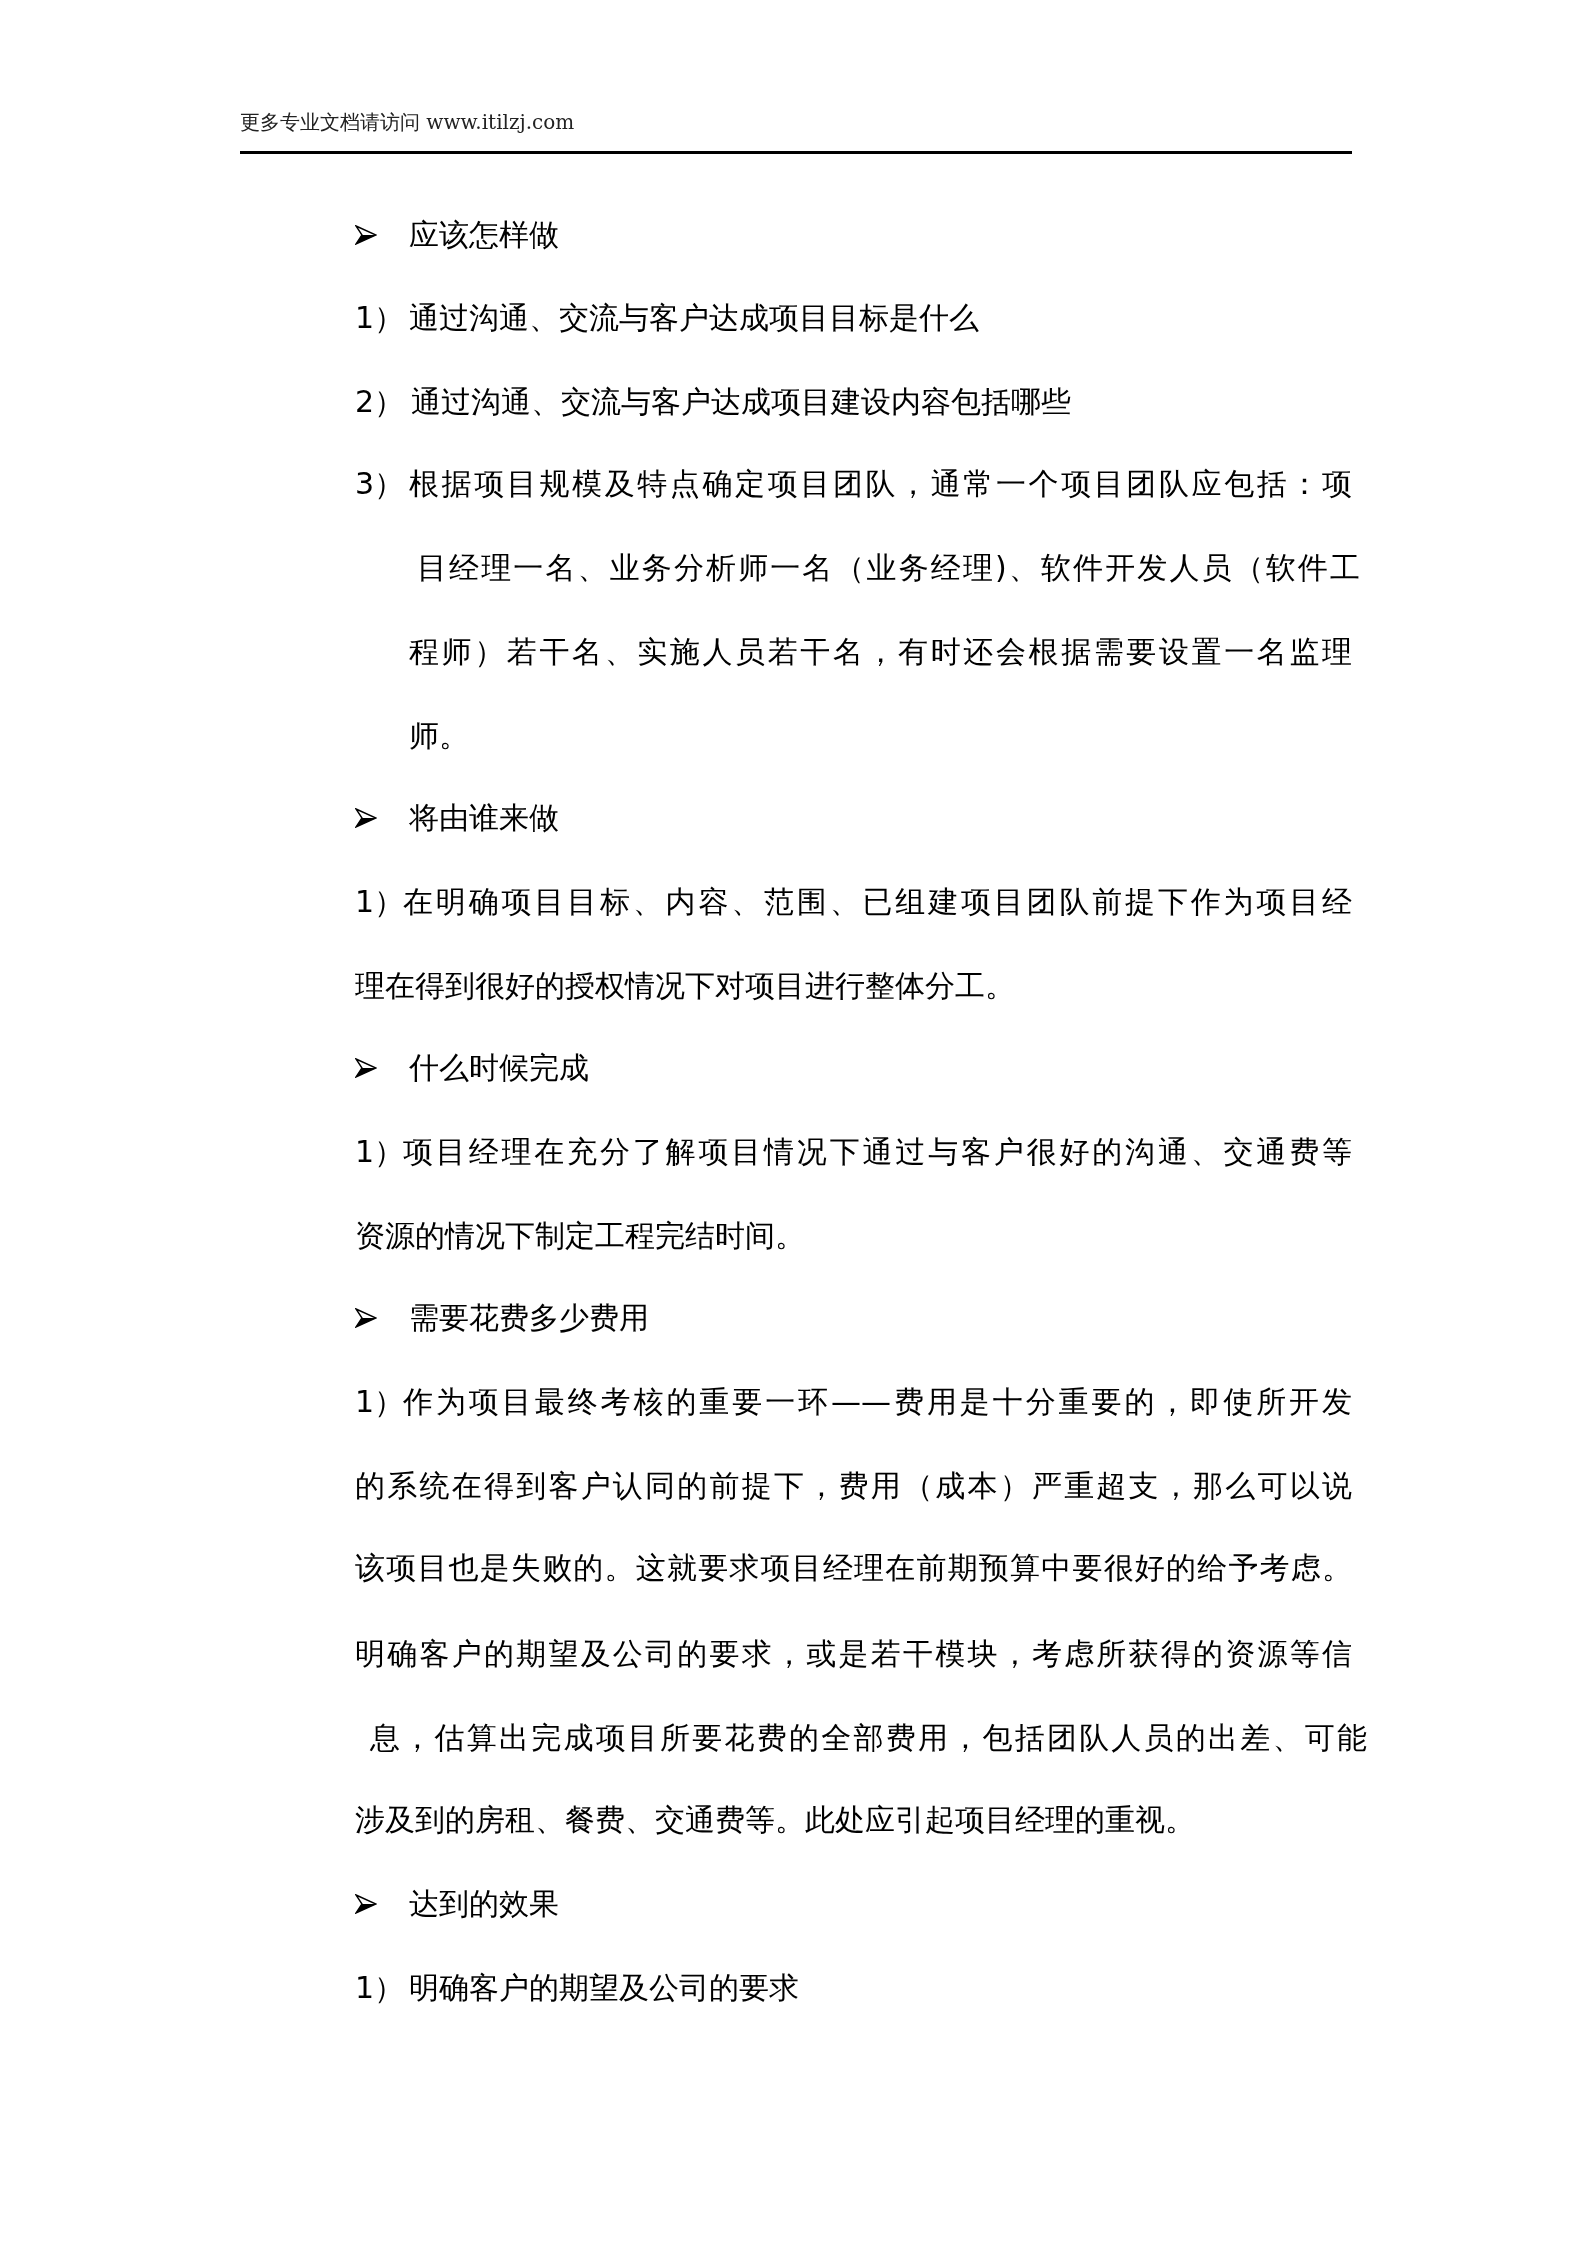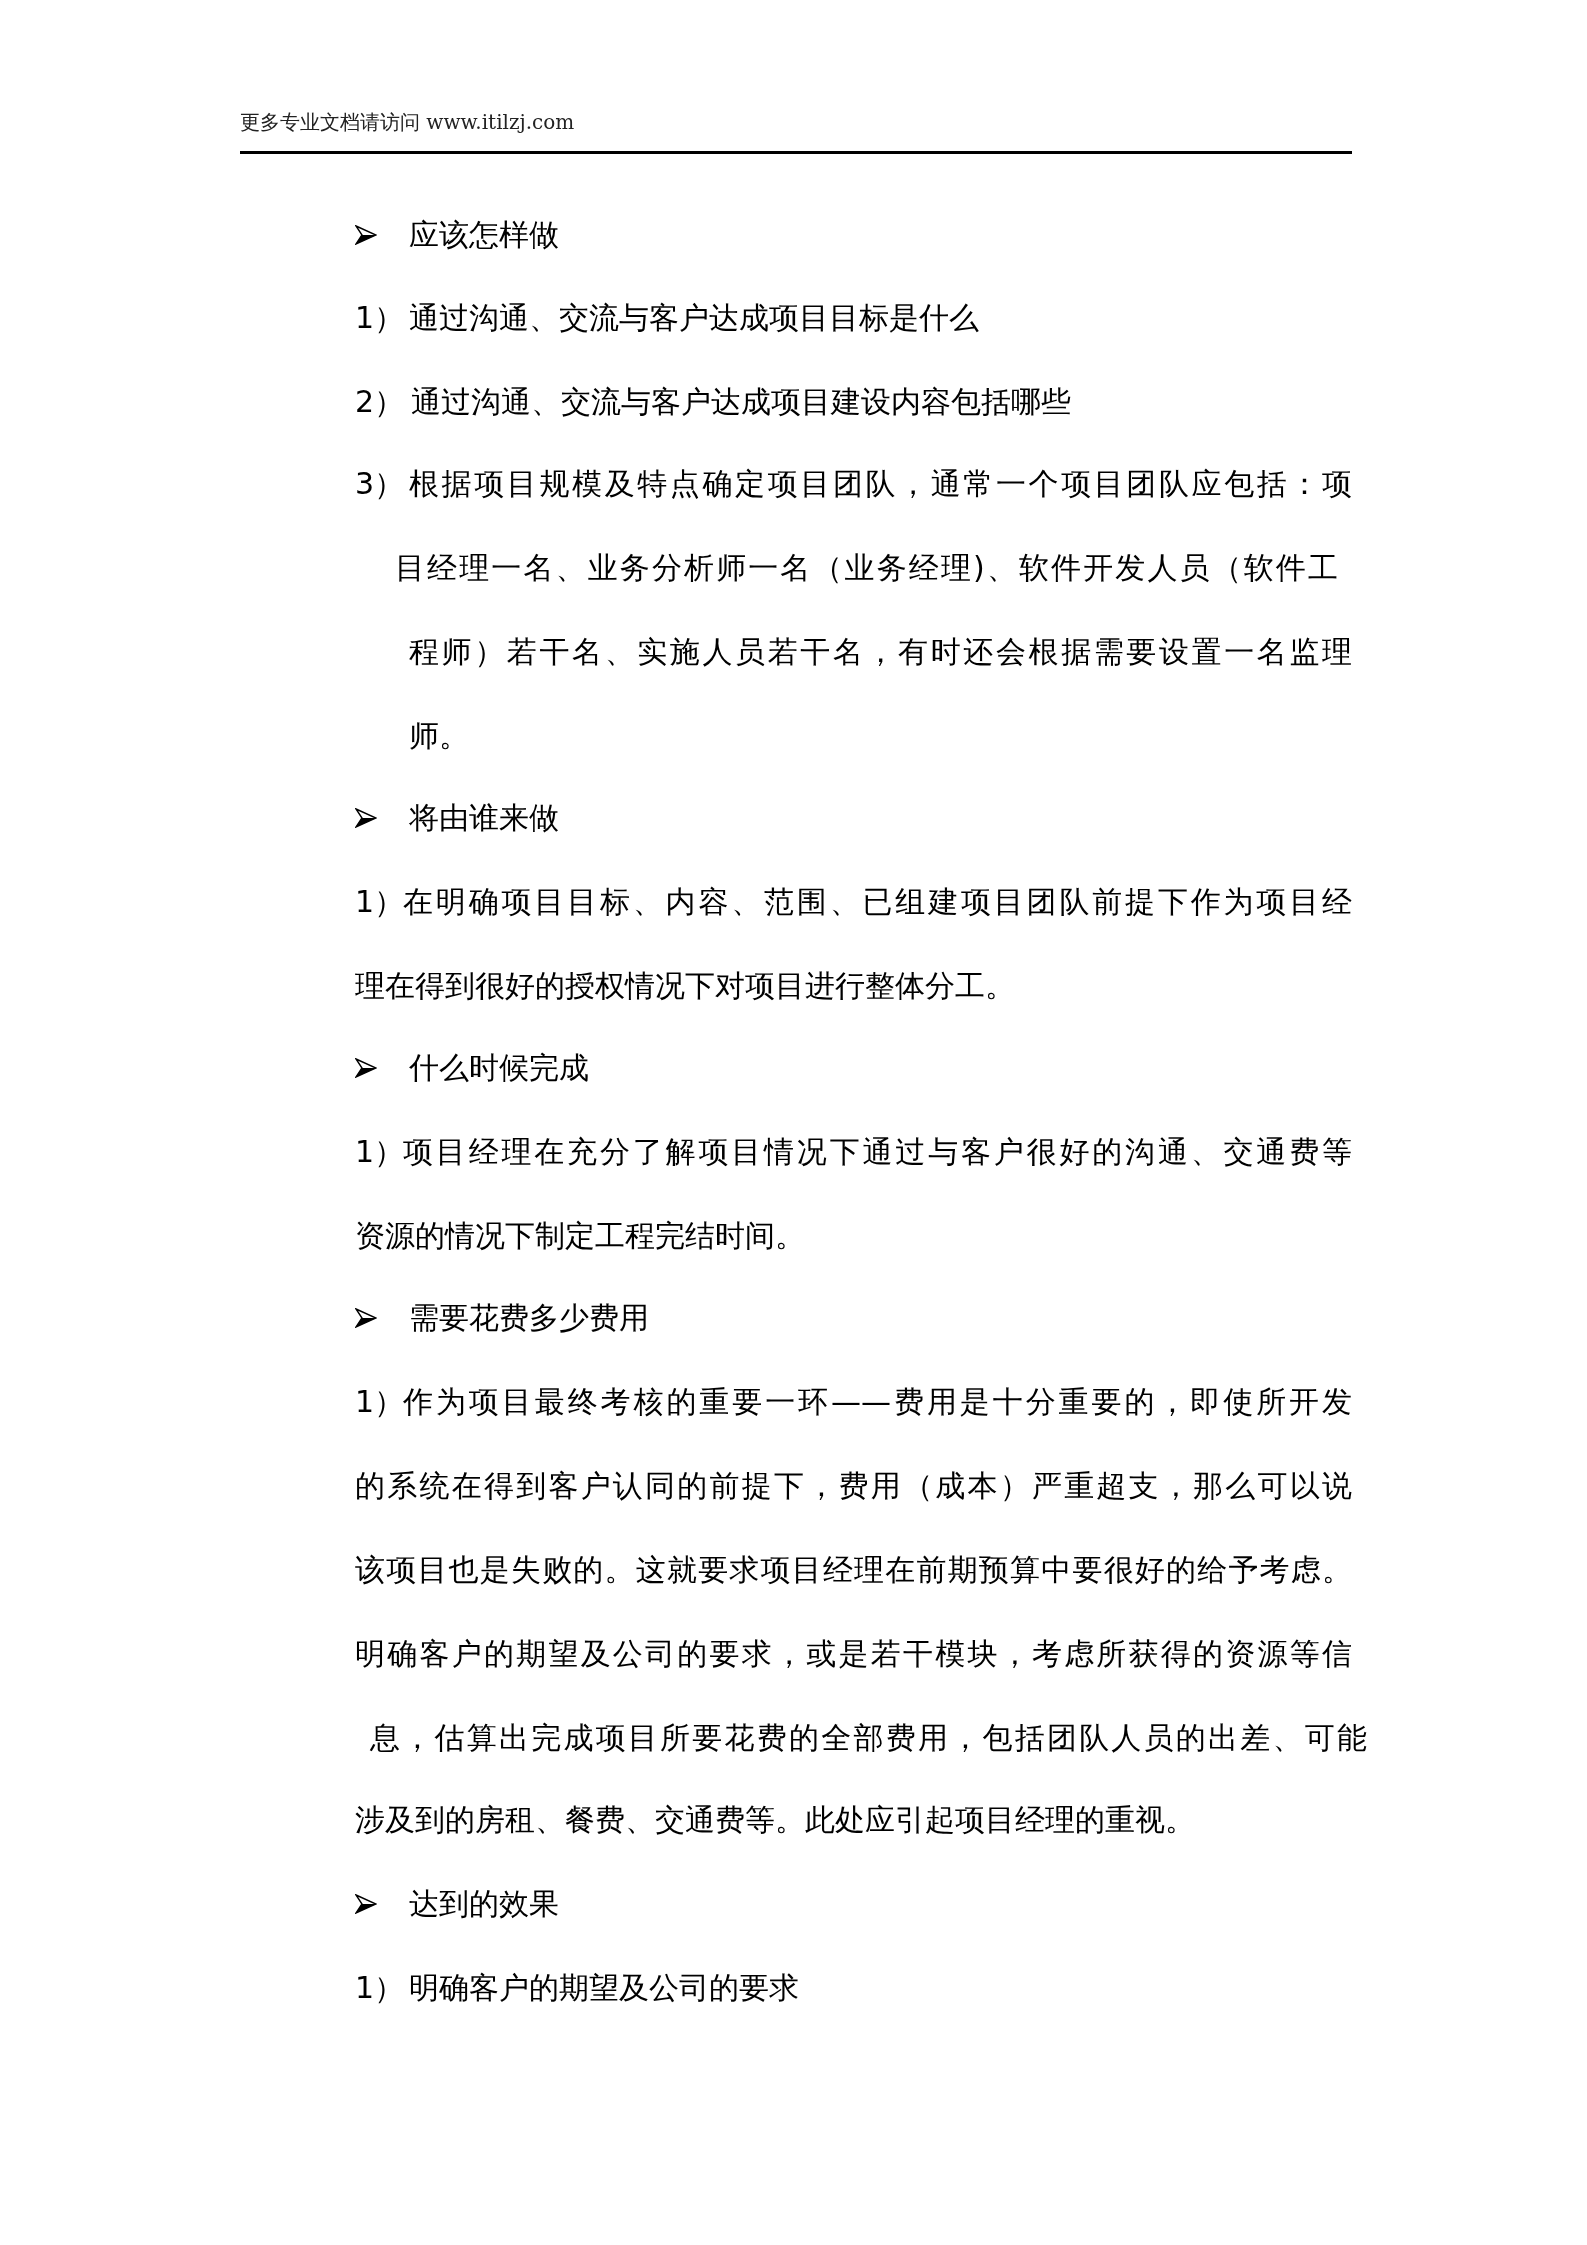--- a/index.html
+++ b/index.html
@@ -109,21 +109,21 @@
 
   <div class="line num-line" style="top:182px;">
     <span class="num">2）</span>
     <span class="text" style="left:56px;">通过沟通、交流与客户达成项目建设内容包括哪些</span>
   </div>
 
   <div class="line num-line" style="top:264px;">
     <span class="num">3）</span>
     <span class="text justify-indent" style="left:54px;">根据项目规模及特点确定项目团队，通常一个项目团队应包括：项</span>
   </div>
-  <div class="line" style="top:348px; left:40px;">
+  <div class="line" style="top:348px; left:62px;">
     <span class="justify-indent">目经理一名、业务分析师一名（业务经理)、软件开发人员（软件工</span>
   </div>
   <div class="line" style="top:432px; left:54px;">
     <span class="justify-indent">程师）若干名、实施人员若干名，有时还会根据需要设置一名监理</span>
   </div>
   <div class="line" style="top:516px; left:54px;">
     <span>师。</span>
   </div>
 
   <div class="line bullet-line" style="top:598px;">
@@ -166,21 +166,21 @@
     <span class="text">需要花费多少费用</span>
   </div>
 
   <div class="line num-line" style="top:1182px;">
     <span class="num">1）</span>
     <span class="text justify" style="left:48px; width:949px;">作为项目最终考核的重要一环——费用是十分重要的，即使所开发</span>
   </div>
   <div class="line" style="top:1266px; left:0;">
     <span class="justify">的系统在得到客户认同的前提下，费用（成本）严重超支，那么可以说</span>
   </div>
-  <div class="line" style="top:1350px; left:0;">
+  <div class="line" style="top:1350px; left:0;font-family:Liberation Mono, monospace;">
     <span class="justify">该项目也是失败的。这就要求项目经理在前期预算中要很好的给予考虑。</span>
   </div>
   <div class="line" style="top:1434px; left:0;">
     <span class="justify">明确客户的期望及公司的要求，或是若干模块，考虑所获得的资源等信</span>
   </div>
   <div class="line" style="top:1518px; left:15px;">
     <span class="justify">息，估算出完成项目所要花费的全部费用，包括团队人员的出差、可能</span>
   </div>
   <div class="line" style="top:1600px; left:0;">
     <span>涉及到的房租、餐费、交通费等。此处应引起项目经理的重视。</span>

